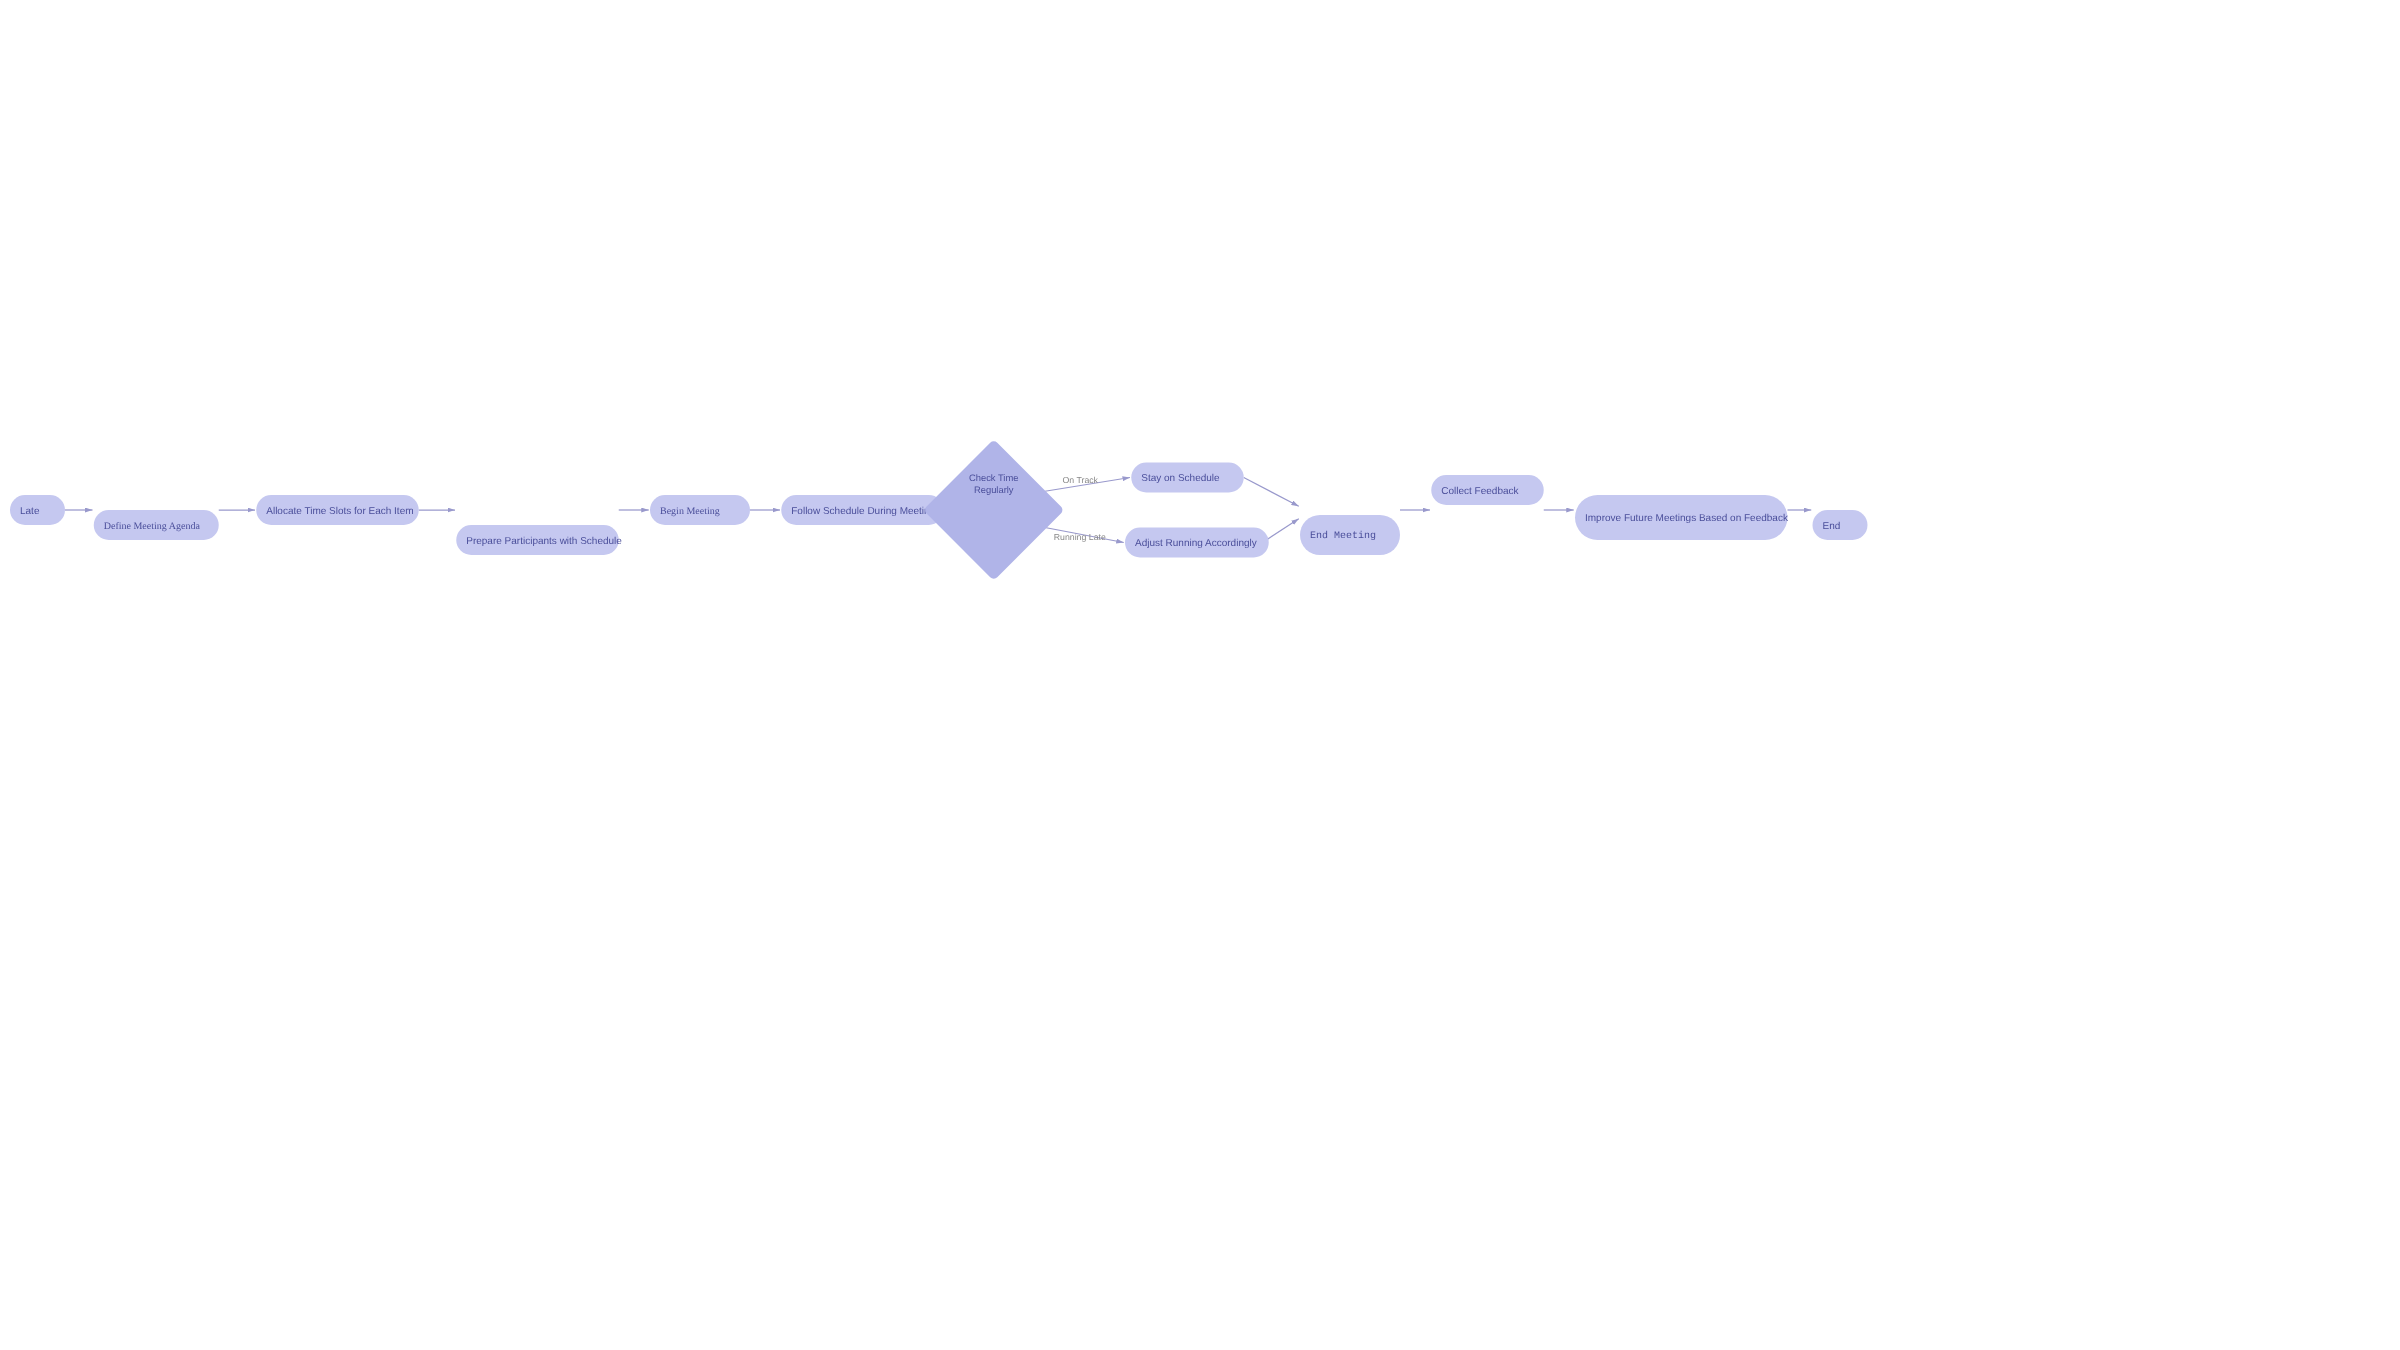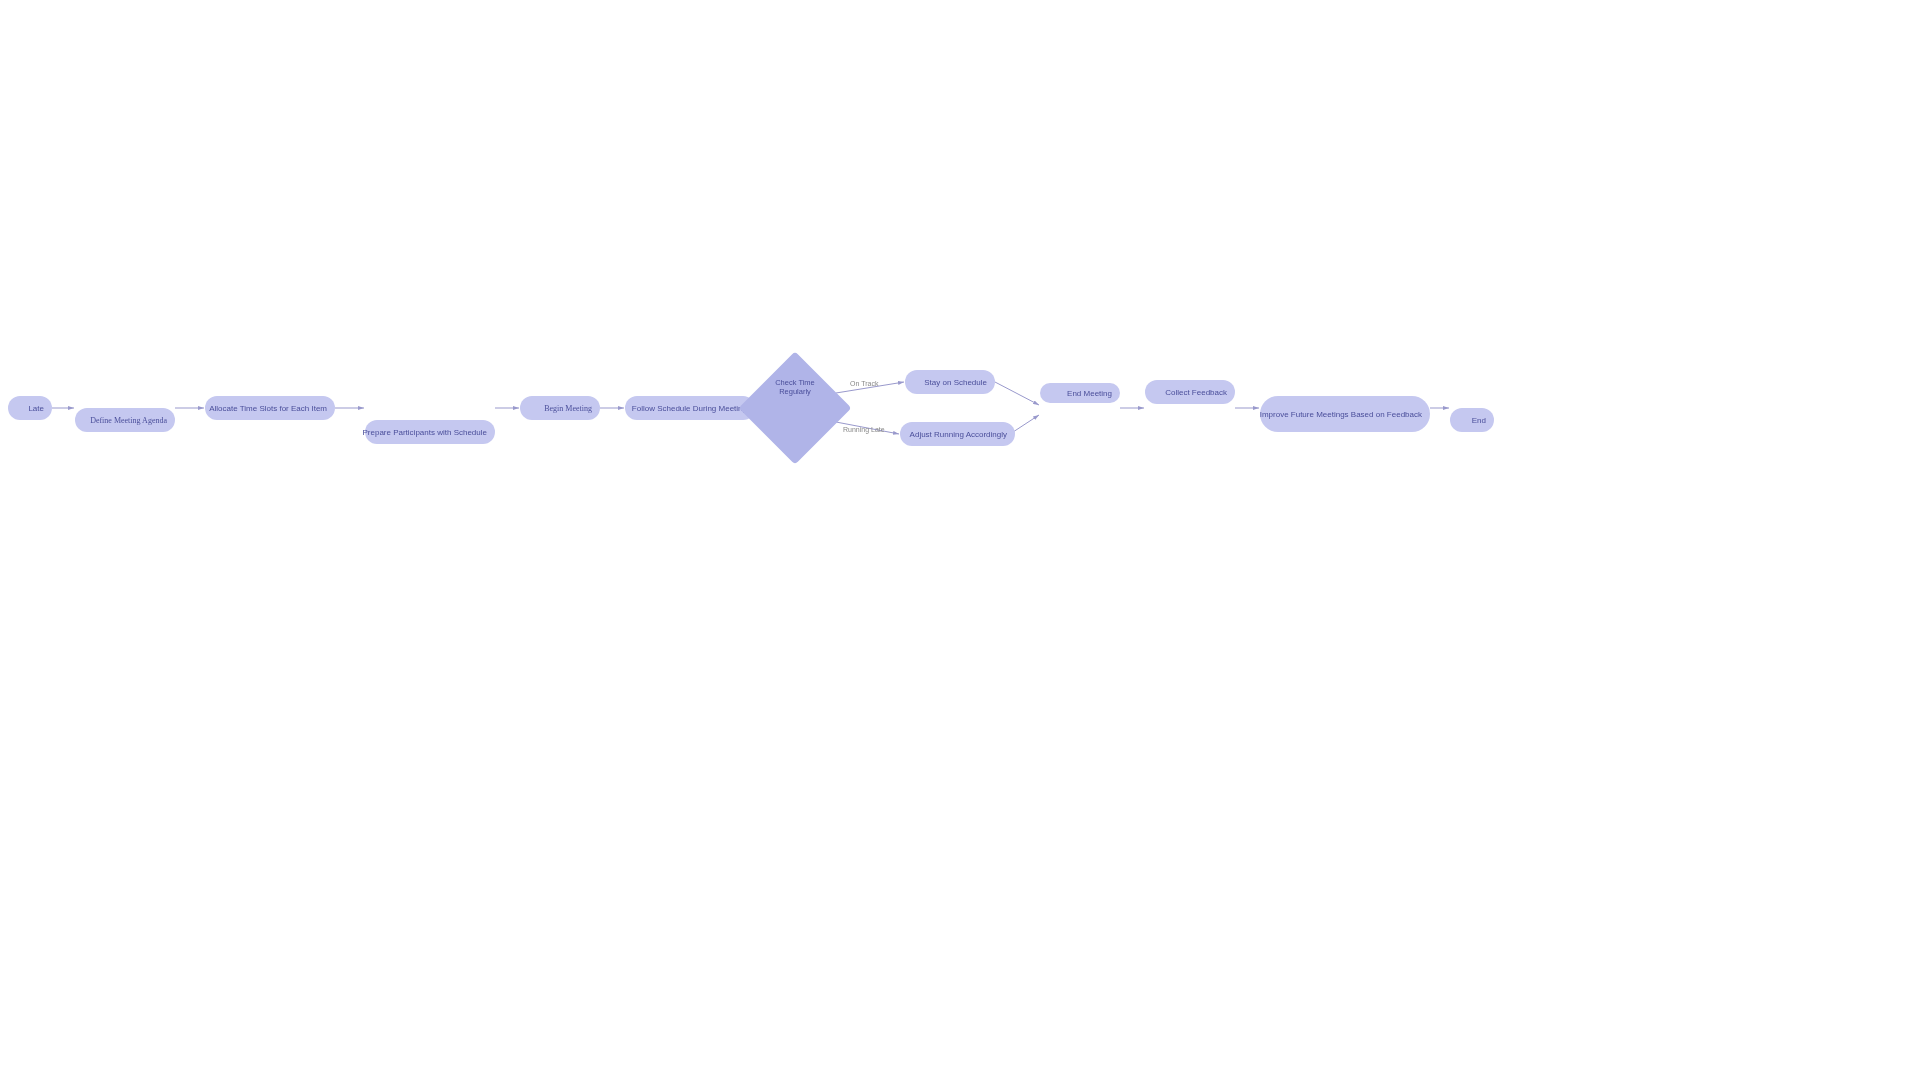--- a/index.html
+++ b/index.html
@@ -21,21 +21,21 @@
       left: 0;
       width: 1920px;
       height: 1080px;
     }
     .node-pill {
       position: absolute;
       background: #c5c8f0;
       border-radius: 20px;
       display: flex;
       align-items: center;
-      justify-content: flex-end;
+      justify-content: flex-start;
       font-size: 8px;
       color: #4a4e9a;
       text-align: center;
       padding: 4px 8px;
       white-space: nowrap;
     }
   </style>
 </head>
 <body>
 
@@ -109,21 +109,21 @@
   </div>
 
   <div class="node-pill" style="left:905px;top:370px;width:90px;height:24px;">
     <span>Stay on Schedule</span>
   </div>
 
   <div class="node-pill" style="left:900px;top:422px;width:115px;height:24px;">
     <span>Adjust Running Accordingly</span>
   </div>
 
-  <div class="node-pill" style="left:1040px;top:383px;width:80px;height:20px;">
+  <div class="node-pill" style="left:1040px;top:412px;width:80px;height:32px;font-family:Liberation Mono, monospace;">
     <span>End Meeting</span>
   </div>
 
   <div class="node-pill" style="left:1145px;top:380px;width:90px;height:24px;">
     <span>Collect Feedback</span>
   </div>
 
   <div class="node-pill" style="left:1260px;top:396px;width:170px;height:36px;">
     <span>Improve Future Meetings Based on Feedback</span>
   </div>

